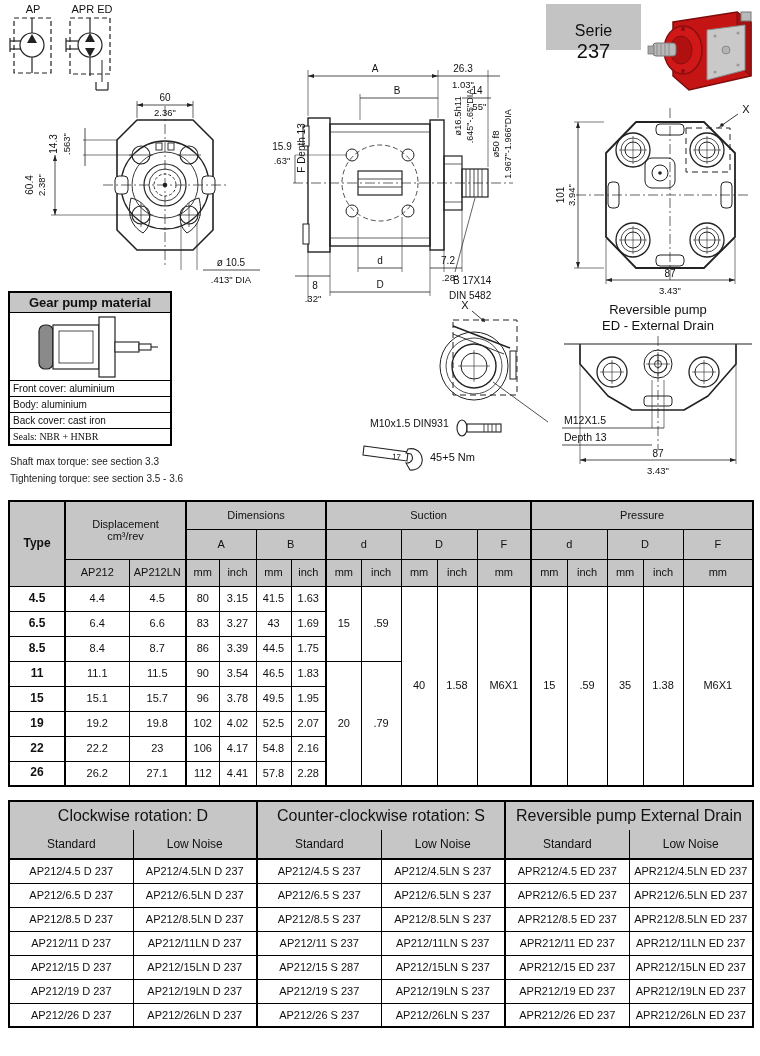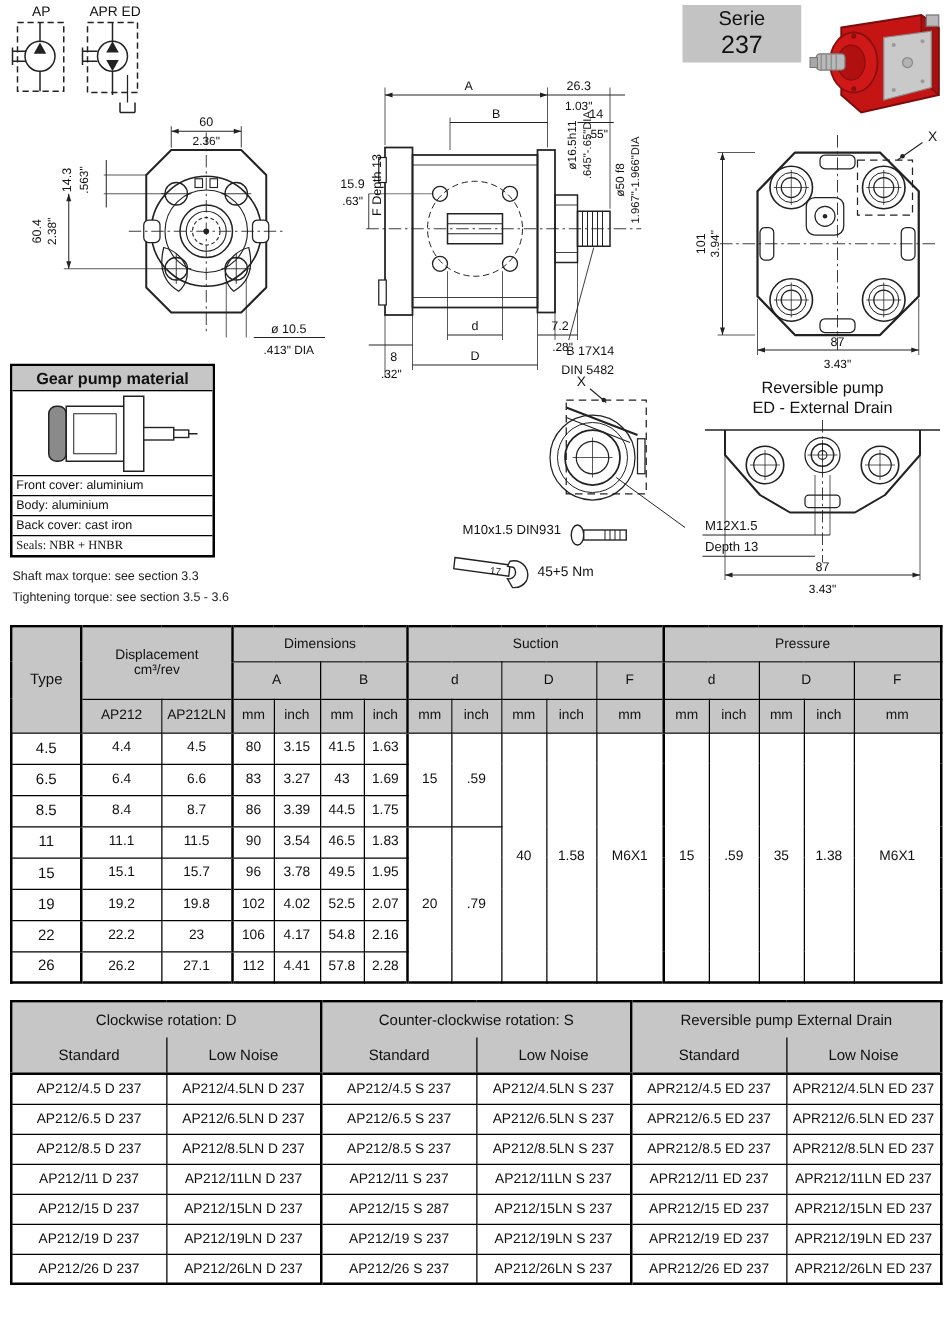--- a/index.html
+++ b/index.html
@@ -8,21 +8,21 @@
     width:760px; height:1056px; position:relative;
     font-family:"Liberation Sans", sans-serif; color:#111;
   }
   .page { position:relative; width:760px; height:1056px; overflow:hidden; background:#fff; }
   .abs { position:absolute; }
   svg text { font-family:"Liberation Sans", sans-serif; fill:#111; }
 
   
   .serie-box {
     left:546px; top:4px; width:95px; height:46px;
-    background:#c3c3c3; text-align:center; line-height:1.1; padding-top:3px;
+    background:#c3c3c3; text-align:center; line-height:1.1; padding-top:18px;
   }
   .serie-box .l1 { font-size:16px; }
   .serie-box .l2 { font-size:20px; }
 
   
   .mat-box { left:8px; top:291px; width:164px; border:2px solid #000; background:#fff; }
   .mat-box .mat-title { background:#c6c6c6; border-bottom:1px solid #000; text-align:center; font-size:13px; font-weight:bold; padding:2px 0; }
   .mat-box .mat-img { height:68px; border-bottom:1px solid #000; display:flex; align-items:center; justify-content:center; }
   .mat-box .mat-row { border-bottom:1px solid #000; font-size:10px; padding:2px 3px; }
   .mat-box .mat-row:last-child { border-bottom:none;font-family:Liberation Serif, serif; }
@@ -32,31 +32,31 @@
   table { border-collapse:collapse; table-layout:fixed; }
   .dim-table { position:absolute; left:8px; top:500px; width:744px; border:2px solid #000; }
   .dim-table td {
     border:1px solid #000; text-align:center; vertical-align:middle;
     font-size:11px; padding:0; height:25px; line-height:1.15; overflow:hidden;
   }
   .dim-table tr.hdr td { background:#c6c6c6; }
   .dim-table tr.h1 td { height:28px; }
   .dim-table tr.h2 td { height:30px; }
   .dim-table tr.h3 td { height:27px; }
-  .dim-table .typec { font-weight:normal; font-size:12px;margin-left:24px; }
+  .dim-table .typec { font-weight:bold; font-size:12px;margin-left:24px; }
   .bl2 { border-left:2px solid #000 !important; }
 
   
   .order-table { position:absolute; left:8px; top:800px; width:744px; border:2px solid #000; }
   .order-table td {
     border:1px solid #000; text-align:center; vertical-align:middle;
     font-size:11px; padding:0; height:24px; overflow:hidden;
   }
   .order-table td.group-hdr { background:#c6c6c6; border-bottom:2px solid #000; height:56px; padding:0; }
-  .g-title { height:28px; display:flex; align-items:center; justify-content:center; font-size:12px; }
+  .g-title { height:28px; display:flex; align-items:center; justify-content:center; font-size:16px; }
   .g-sub { height:28px; display:flex; }
   .g-cell { flex:1; display:flex; align-items:center; justify-content:center; font-size:12px;text-align:right; }
   .g-cell.sep { border-left:1px solid #000; }
 </style>
 </head>
 <body>
 
 <div class="page">
 
   <svg class="abs" style="left:8px;top:2px;" width="50" height="82" viewBox="0 0 50 82">

